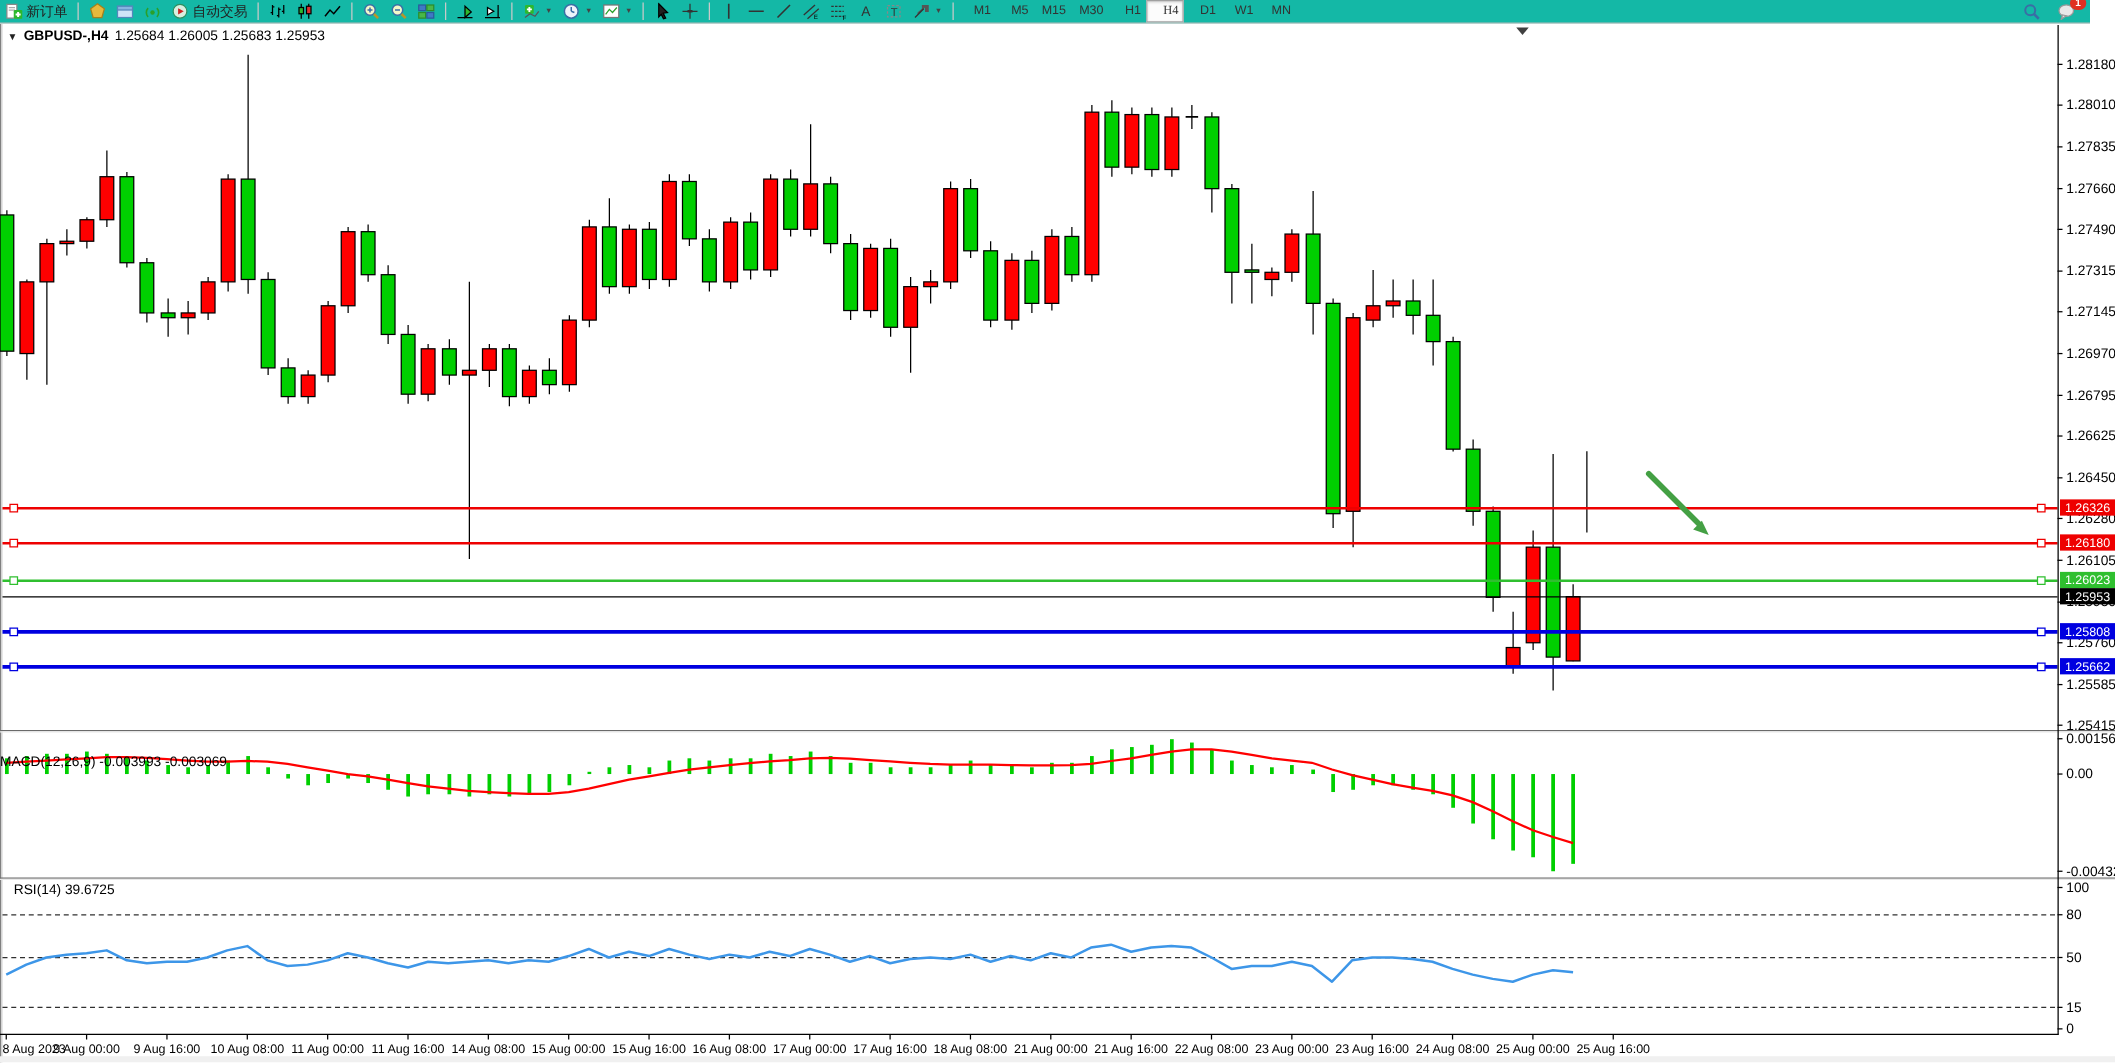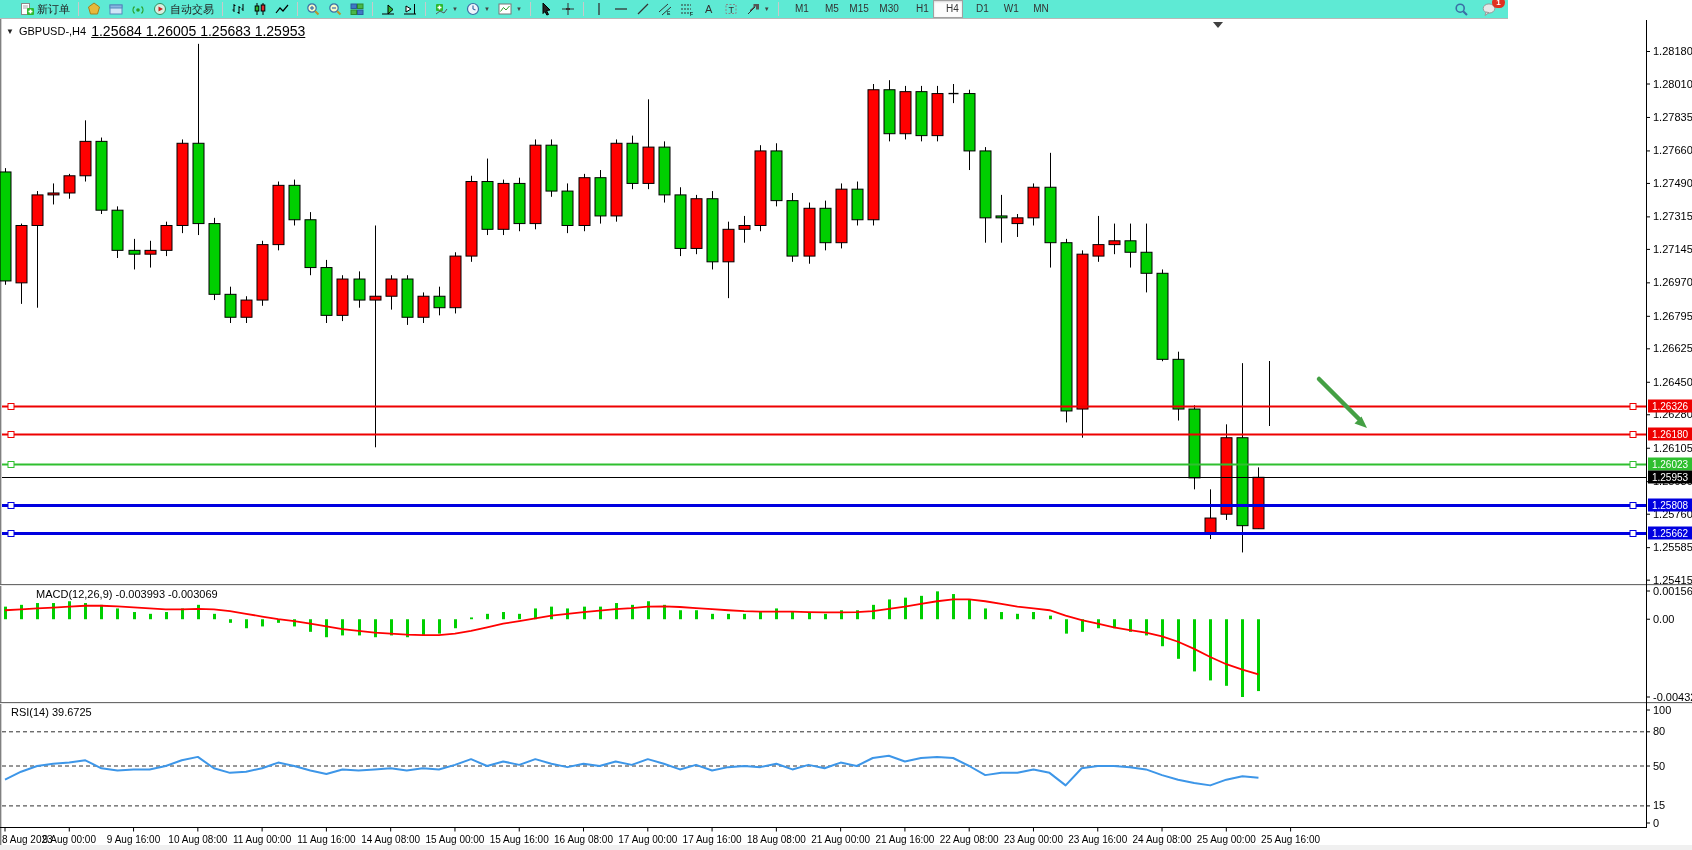--- a/index.html
+++ b/index.html
@@ -1,29 +1,29 @@
 <!DOCTYPE html>
 <html><head>
 <meta charset="utf-8">
 <style>
   html,body{margin:0;padding:0;background:#fff;}
   body{width:1692px;height:850px;position:relative;overflow:hidden;
        font-family:"Liberation Sans","DejaVu Sans",sans-serif;-webkit-font-smoothing:antialiased;}
   
-  .toolbar{position:absolute;left:0;top:0;width:1508px;height:19px;background:#5eead4;
-           border-bottom:1px solid #b8b8b8;display:flex;align-items:center;padding-left:16px;box-sizing:border-box;}
+  .toolbar{position:absolute;left:0;top:0;width:1672px;height:19px;background:#14b8a6;
+           border-bottom:1px solid #b8b8b8;display:flex;align-items:center;padding-left:0;box-sizing:border-box;}
   .tb-btn{height:17px;display:flex;align-items:center;gap:3px;padding:0 3px;border:1px solid transparent;
           border-radius:2px;cursor:default;}
   .tb-btn svg{display:block;}
   .tb-label{font-size:11px;color:#222;white-space:nowrap;}
   .caret{font-size:6px;color:#444;margin-left:1px;}
   .tb-sep{width:1px;height:14px;background:#c9c9c9;margin:0 4px;flex:0 0 auto;}
   .tf-btn{min-width:22px;text-align:right;font-size:10px;color:#333;padding:1px 3px;height:14px;
           line-height:14px;border:1px solid transparent;}
-  .tf-btn.active{background:#fcfcfc;border:1px solid #a0a0a0;box-shadow:inset 0 1px 2px rgba(0,0,0,.15);}
+  .tf-btn.active{background:#fcfcfc;border:1px solid #a0a0a0;box-shadow:inset 0 1px 2px rgba(0,0,0,.15);font-family:Liberation Serif, serif;}
   .tb-right{margin-left:auto;display:flex;align-items:center;gap:6px;padding-right:8px;}
   .notif{position:relative;}
   .badge{position:absolute;top:-4px;right:-6px;min-width:11px;height:11px;border-radius:6px;background:#e03020;
          color:#fff;font-size:8px;line-height:11px;text-align:center;padding:0 1px;font-weight:bold;}
   
   .chart-area{position:absolute;left:0;top:19px;width:1692px;height:831px;background:#fff;}
   .overlay{position:absolute;font-size:11px;color:#000;white-space:nowrap;z-index:5;}
   #chart-title{left:6px;top:4px;display:flex;align-items:center;gap:5px;}
   #collapse-tri{font-size:8px;color:#222;}
   svg text{font-family:"Liberation Sans","DejaVu Sans",sans-serif;}
@@ -243,24 +243,24 @@
           <polygon points="4,10 3,13.5 7,10.6" fill="#e8e8e8" stroke="#999"></polygon>
         </svg>
         <span class="badge">1</span>
       </div>
     </div>
   </div>
 
 <div class="chart-area" id="chart-container">
   <div class="overlay" id="chart-title">
     <span id="collapse-tri">▼</span>
-    <span style="font-weight:normal;font-size:11px;">GBPUSD-,H4</span>
-    <span style="font-size:14px;text-decoration:underline;">1.25684 1.26005 1.25683 1.25953</span>
+    <span style="font-weight:bold;font-size:11px;">GBPUSD-,H4</span>
+    <span style="font-size:11px;">1.25684 1.26005 1.25683 1.25953</span>
   </div>
-  <div class="overlay" id="macd-label" style="top: 569px; margin-left: 36px;">MACD(12,26,9) -0.003993 -0.003069</div>
+  <div class="overlay" id="macd-label" style="top: 585px;">MACD(12,26,9) -0.003993 -0.003069</div>
   <div class="overlay" id="rsi-label" style="top: 687px; margin-left: 11px;">RSI(14) 39.6725</div>
 <svg width="1692" height="831" style="position: absolute; left: 0px; top: 0px;">
       <rect x="0" y="0" width="1692" height="831" fill="#ffffff"></rect>
       <line x1="0.5" y1="0" x2="0.5" y2="831" stroke="#808080"></line>
       <line x1="1.5" y1="0" x2="1.5" y2="831" stroke="#d0d0d0"></line>
       <g>
         <line x1="5.5" y1="149.1319999999999" x2="5.5" y2="265.7639999999998" stroke="#000" stroke-width="1"></line>
         <rect x="0" y="152.95599999999948" width="11" height="108.98400000000069" fill="#00cf00" stroke="#000" stroke-width="1"></rect>
         <line x1="21.5" y1="204.5800000000023" x2="21.5" y2="284.88400000000195" stroke="#000" stroke-width="1"></line>
         <rect x="16" y="206.49200000000207" width="11" height="57.35999999999791" fill="#ff0000" stroke="#000" stroke-width="1"></rect>

